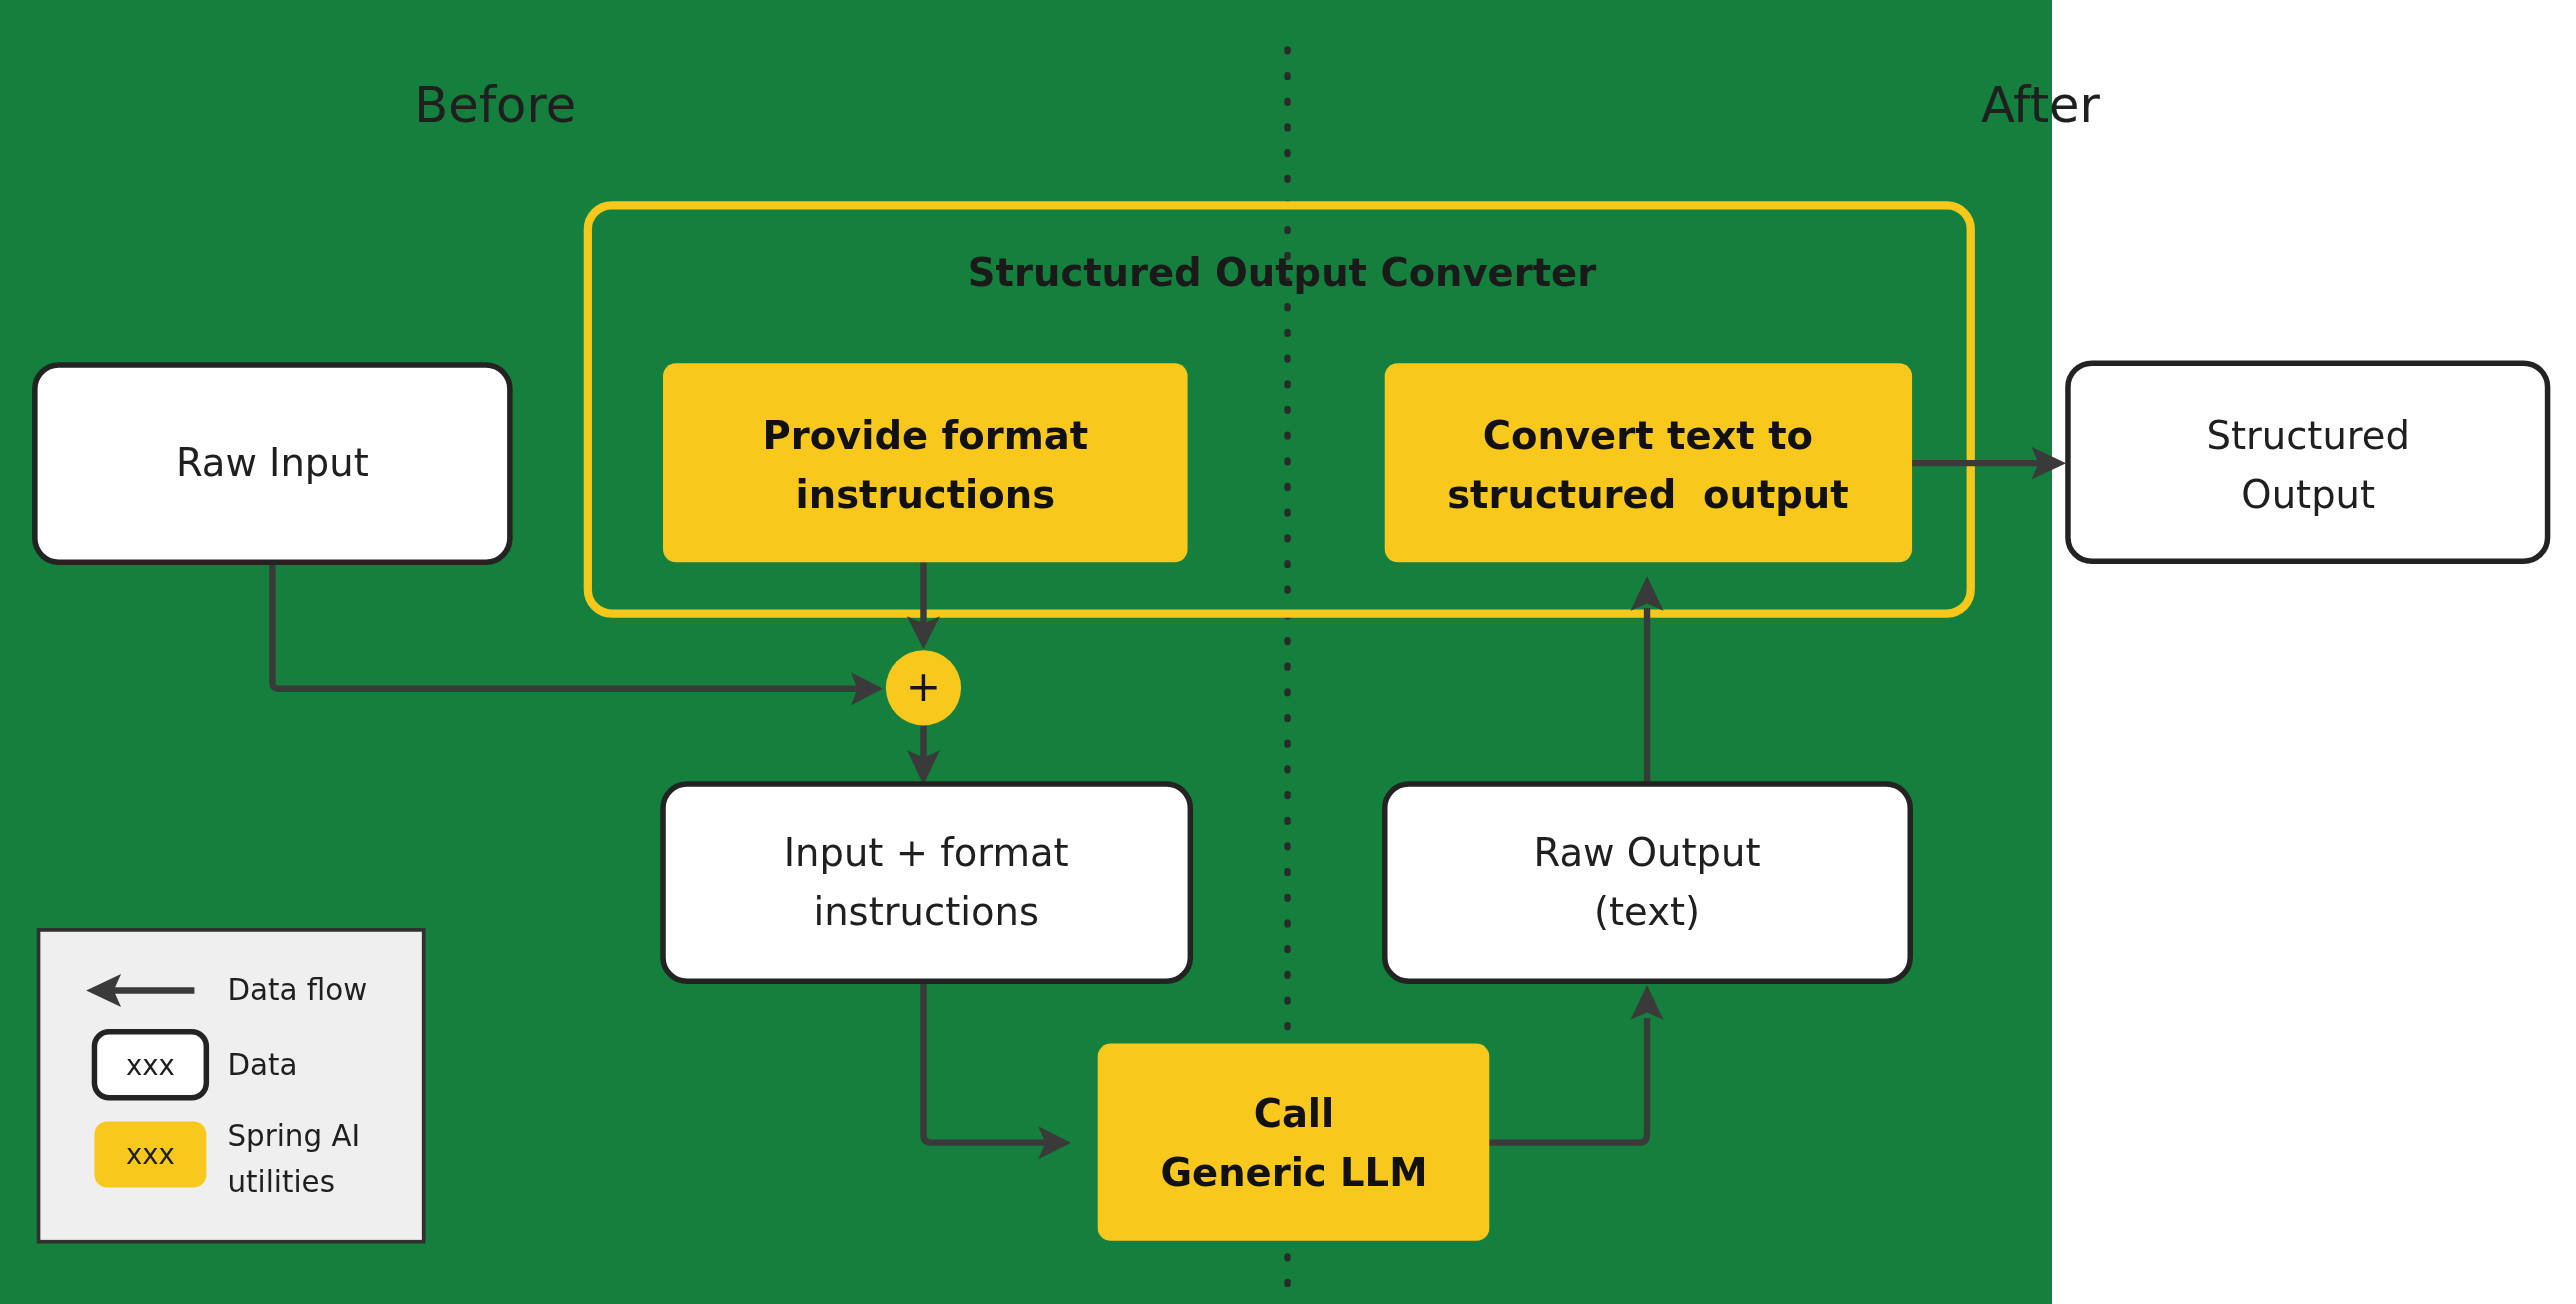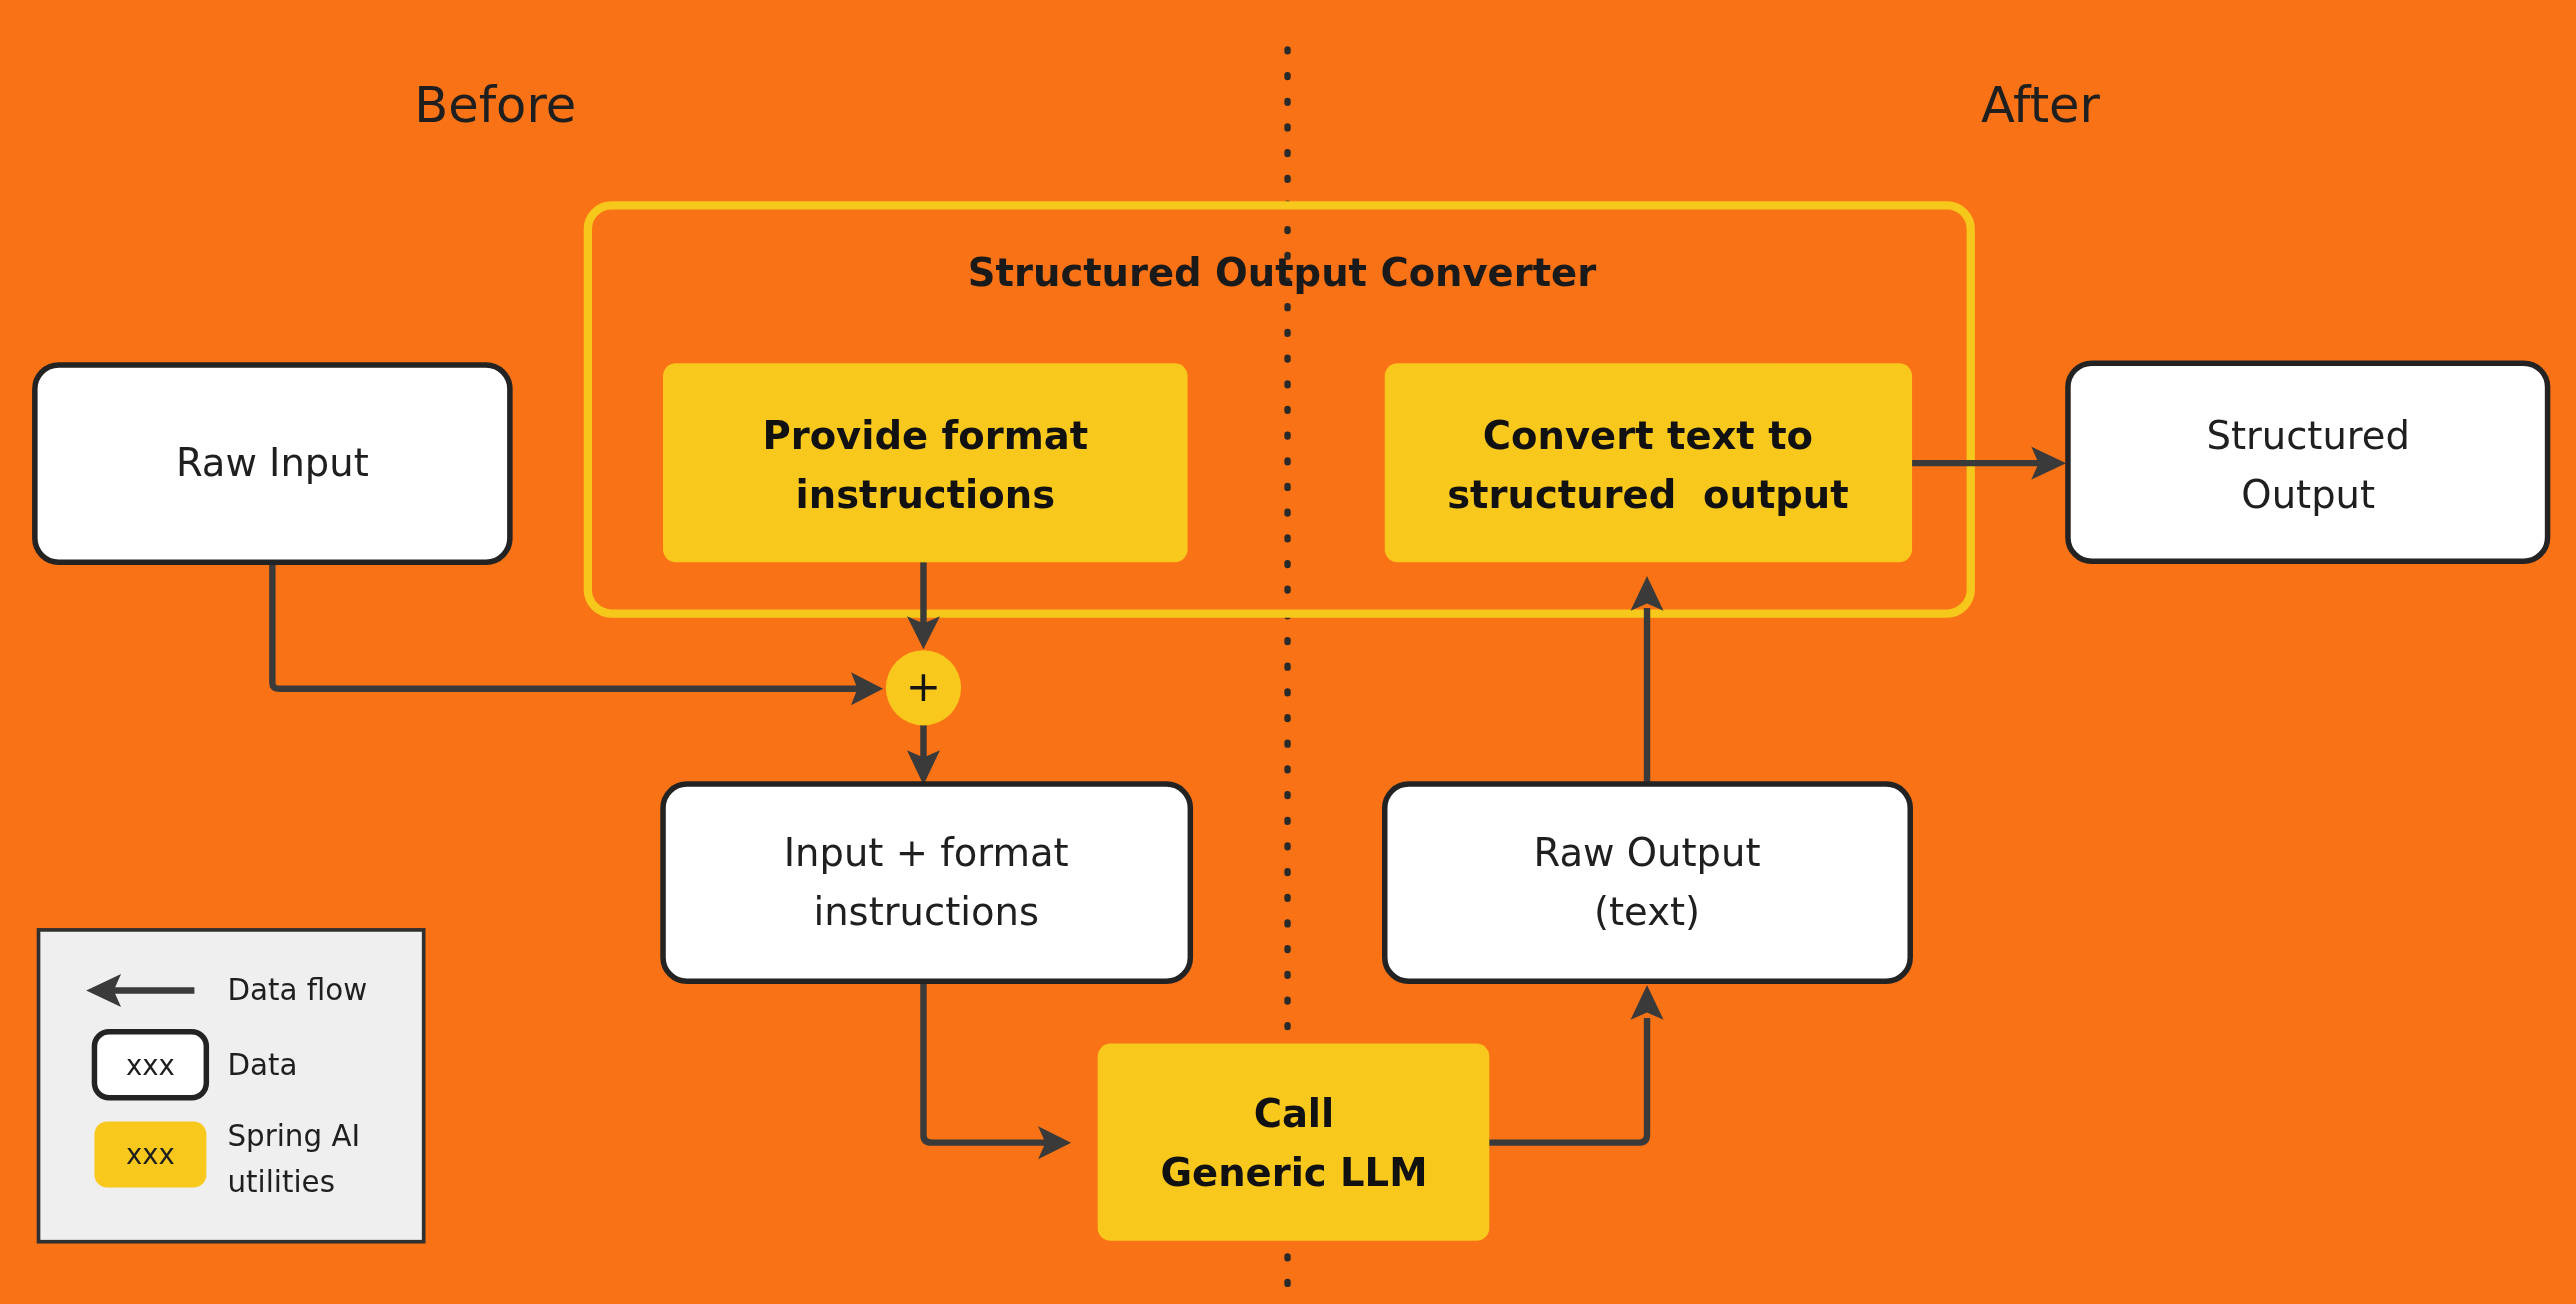--- a/index.html
+++ b/index.html
@@ -8,23 +8,23 @@
     background: #ffffff;
   }
   body {
     width: 2576px;
     height: 1305px;
     overflow: hidden;
     font-family: "DejaVu Sans", sans-serif;
   }
   #diagram-root {
     position: relative;
-    width: 2576px;
+    width: 2052px;
     height: 1305px;
-    background: #f97316;
+    background: #15803d;
   }
   svg.diagram {
     display: block;
     width: 2576px;
     height: 1305px;
   }
   .node-label,
   .section-label,
   .legend-label,
   .group-title,

